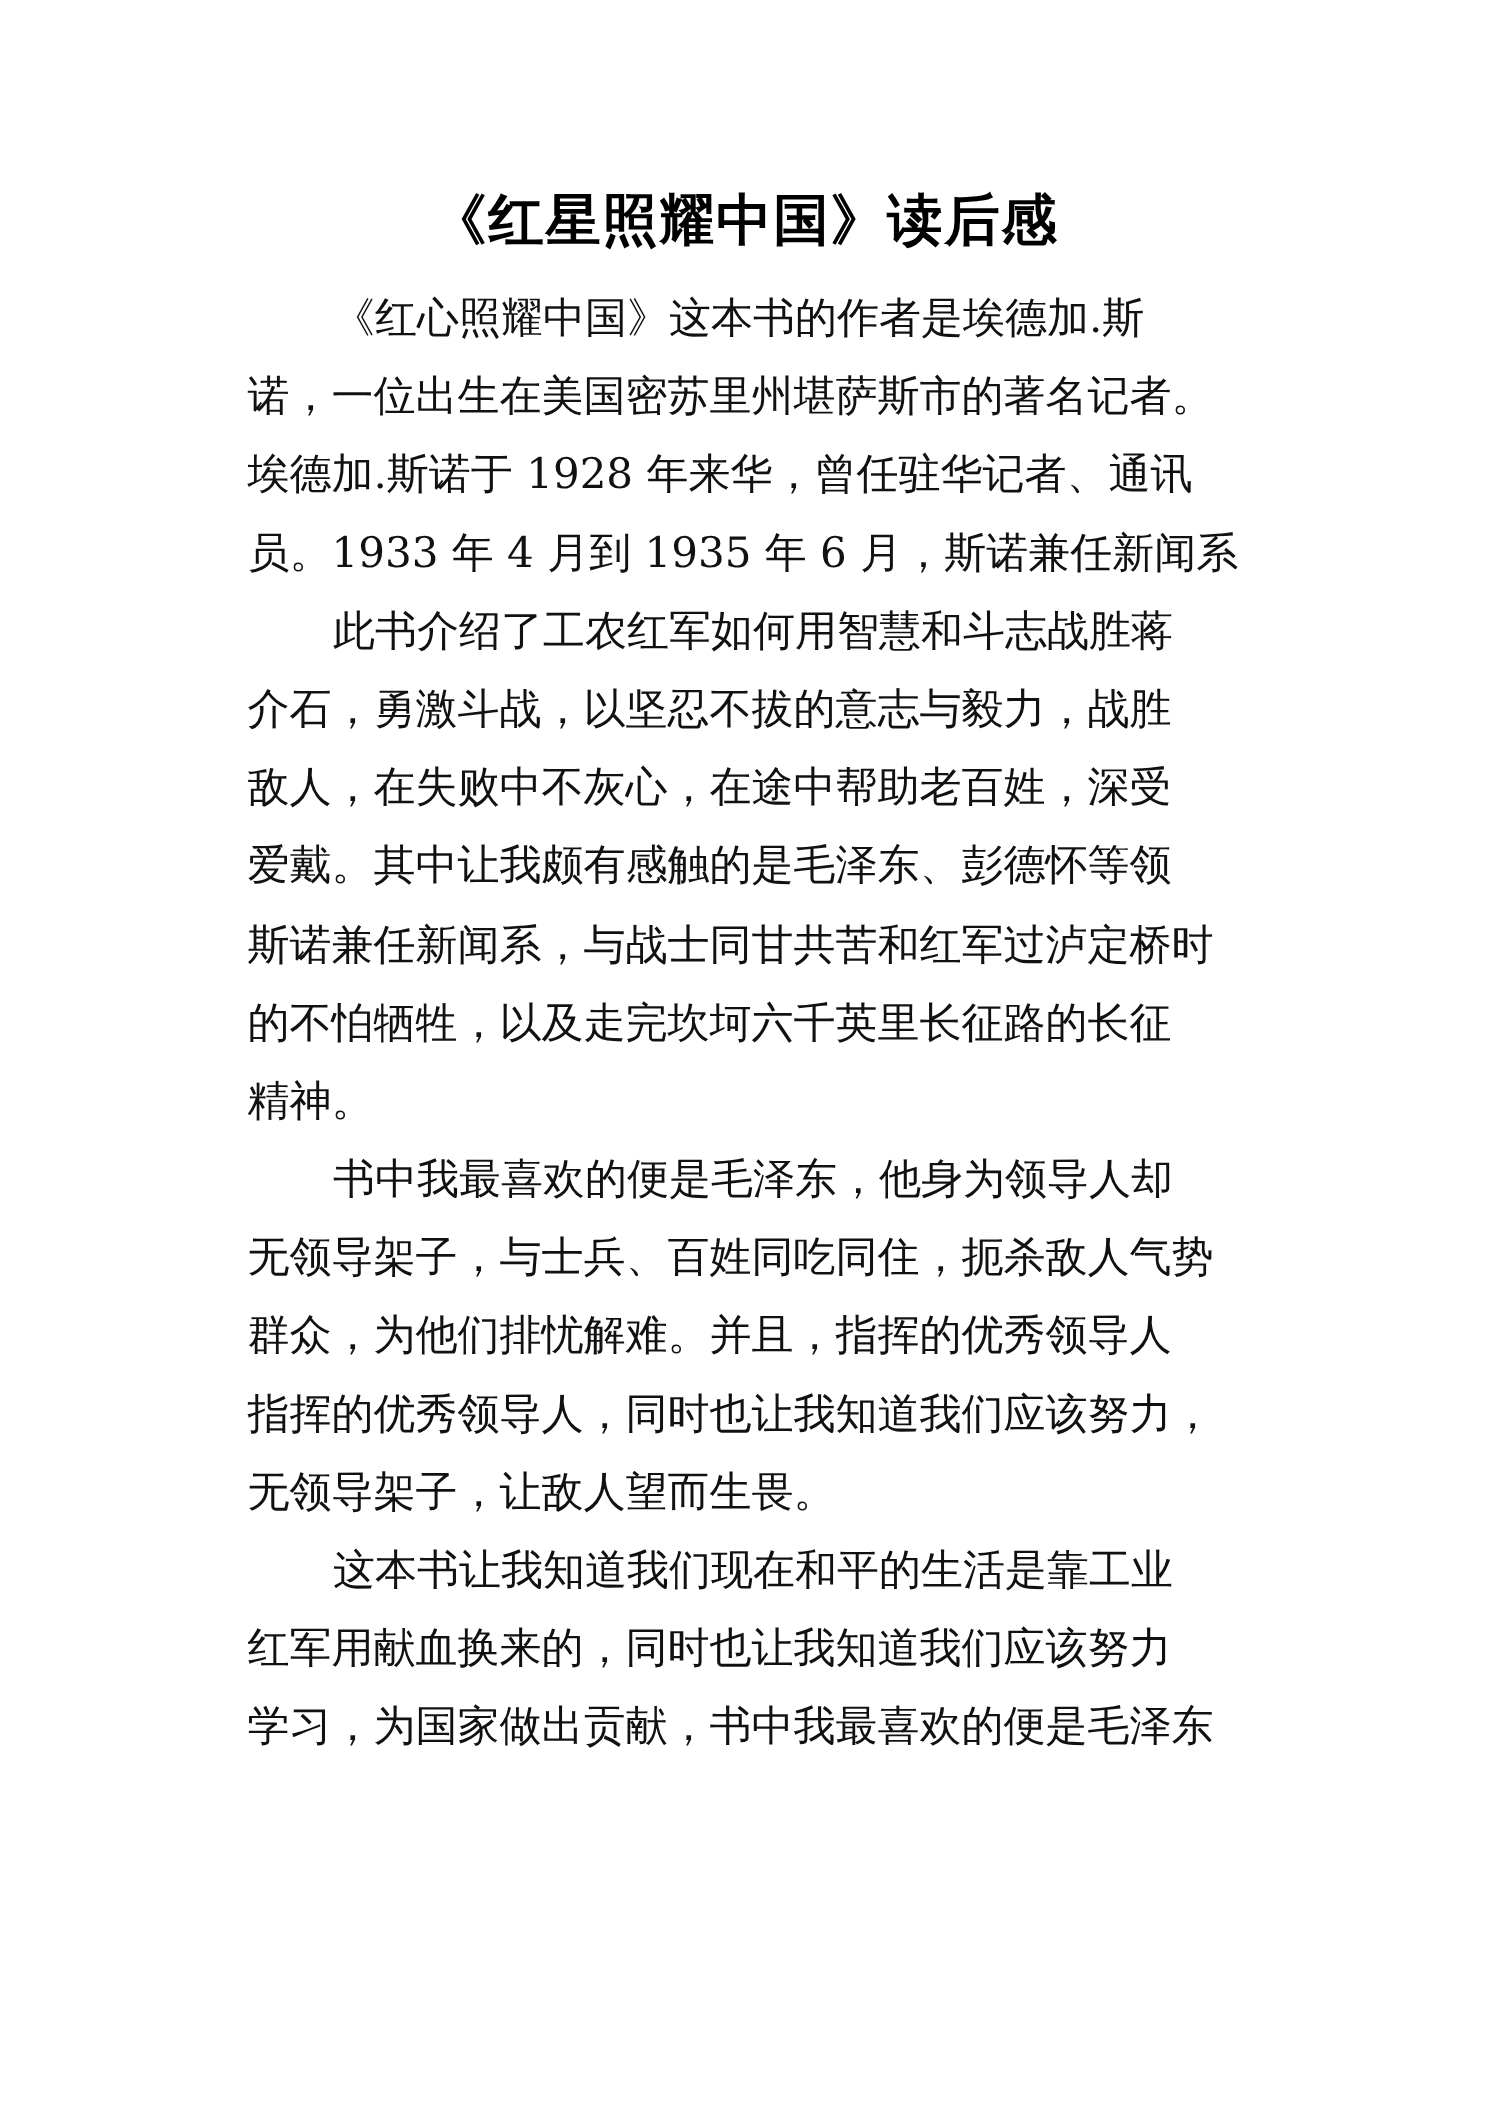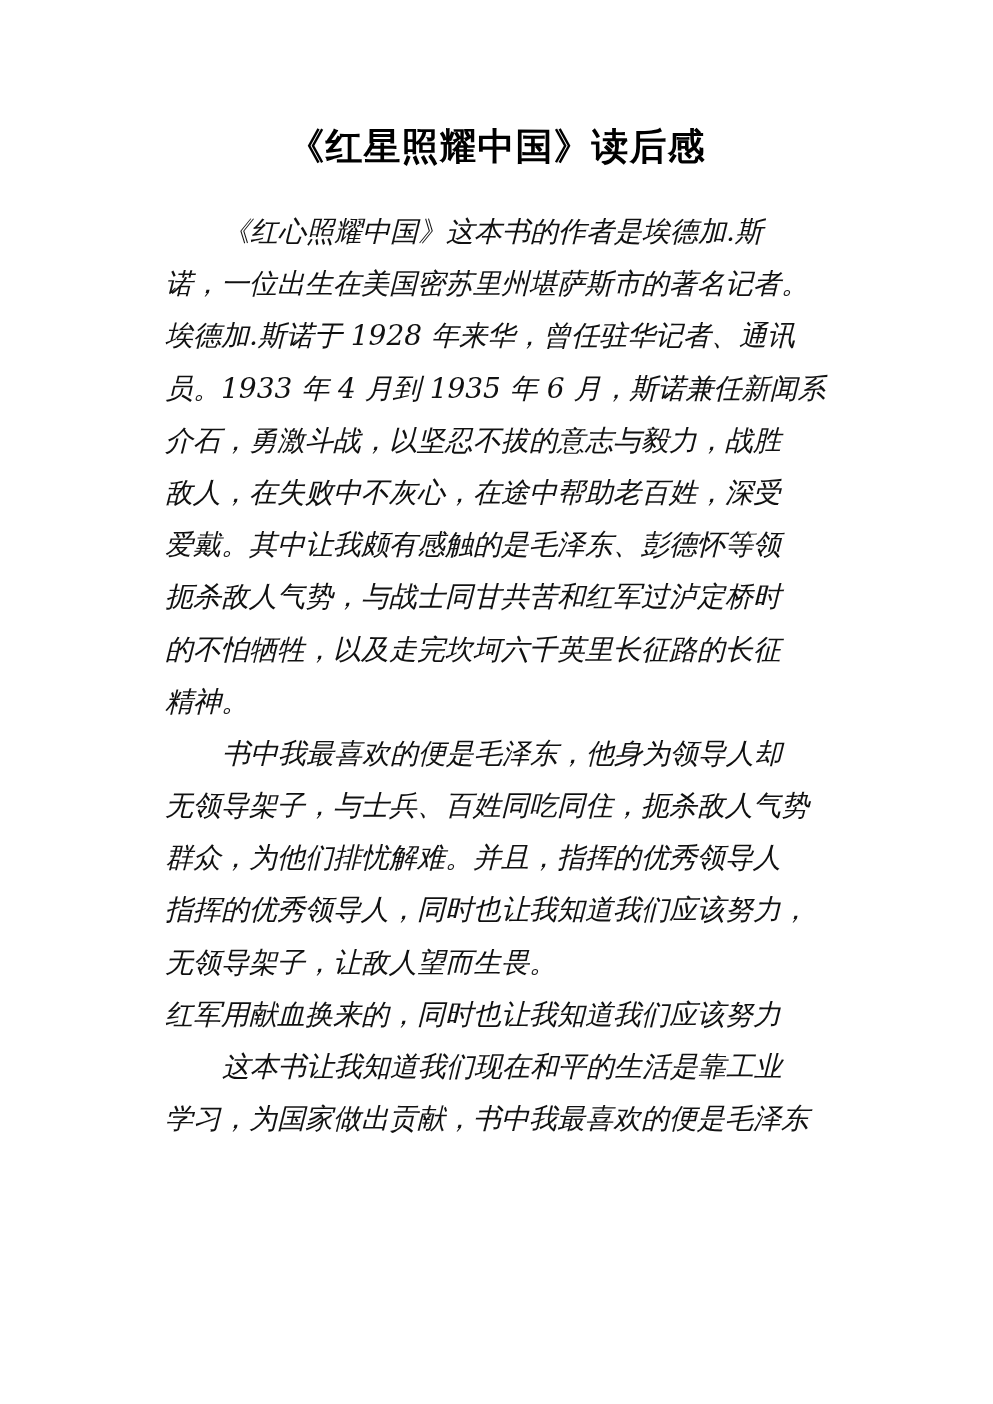--- a/index.html
+++ b/index.html
@@ -33,23 +33,22 @@
       font-family: "DejaVu Sans", "Liberation Sans", sans-serif;
       font-weight: bold;
       font-size: 37px;
       line-height: 50px;
       letter-spacing: 1px;
       color: #000000;
     }
     .body-text {
       position: absolute;
       left: 165px;
-      top: 206px;
+      top: 186px;
       width: 690px;
-      font-style: italic;
     }
     .line {
       display: block;
       height: 52.2px;
       line-height: 52.2px;
       font-size: 28px;
       white-space: nowrap;
       letter-spacing: 0px;
     }
     .line.indent {
@@ -65,35 +64,36 @@
   <div class="body-text">
 
     <div>
       <span class="line indent">《红心照耀中国》这本书的作者是埃德加.斯</span>
       <span class="line">诺，一位出生在美国密苏里州堪萨斯市的著名记者。</span>
       <span class="line">埃德加.斯诺于 1928 年来华，曾任驻华记者、通讯</span>
       <span class="line">员。1933 年 4 月到 1935 年 6 月，斯诺兼任新闻系</span>
     </div>
 
     <div>
+      <span class="line indent">此书介绍了工农红军如何用智慧和斗志战胜蒋</span>
       <span class="line">介石，勇激斗战，以坚忍不拔的意志与毅力，战胜</span>
       <span class="line">敌人，在失败中不灰心，在途中帮助老百姓，深受</span>
       <span class="line">爱戴。其中让我颇有感触的是毛泽东、彭德怀等领</span>
-      <span class="line">扼杀敌人气势，与战士同甘共苦和红军过泸定桥时</span>
+      <span class="line">斯诺兼任新闻系，与战士同甘共苦和红军过泸定桥时</span>
       <span class="line">的不怕牺牲，以及走完坎坷六千英里长征路的长征</span>
       <span class="line">精神。</span>
     </div>
 
     <div>
       <span class="line indent">书中我最喜欢的便是毛泽东，他身为领导人却</span>
       <span class="line">无领导架子，与士兵、百姓同吃同住，扼杀敌人气势</span>
       <span class="line">群众，为他们排忧解难。并且，指挥的优秀领导人</span>
       <span class="line">指挥的优秀领导人，同时也让我知道我们应该努力，</span>
       <span class="line">无领导架子，让敌人望而生畏。</span>
     </div>
 
     <div>
+      <span class="line indent">这本书让我知道我们现在和平的生活是靠工业</span>
       <span class="line">红军用献血换来的，同时也让我知道我们应该努力</span>
-      <span class="line indent">这本书让我知道我们现在和平的生活是靠工业</span>
       <span class="line">学习，为国家做出贡献，书中我最喜欢的便是毛泽东</span>
     </div>
   </div>
 </div>
 
 </body></html>

